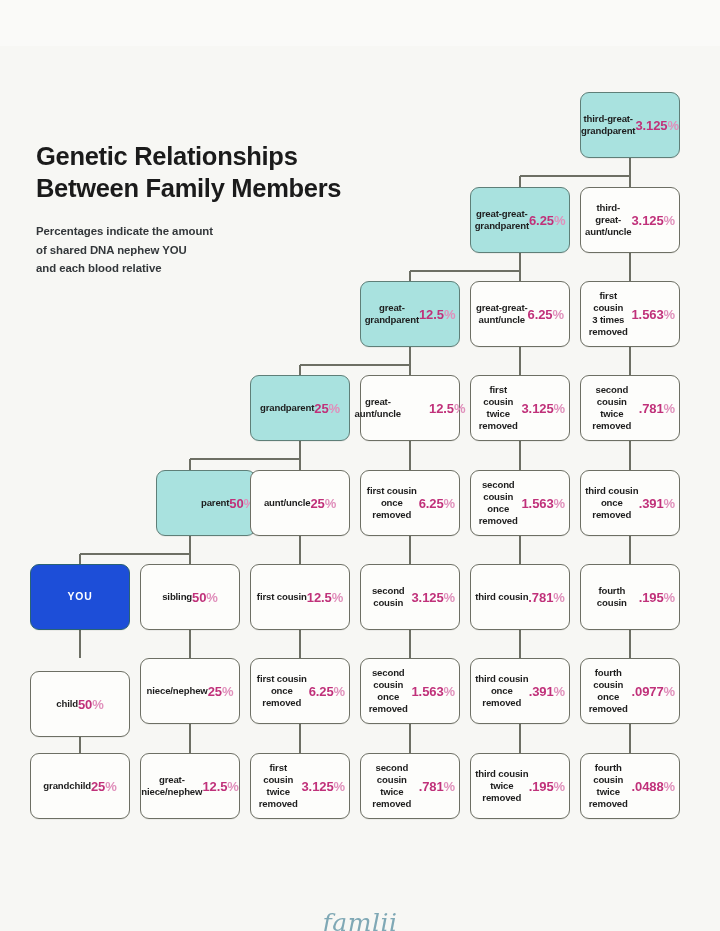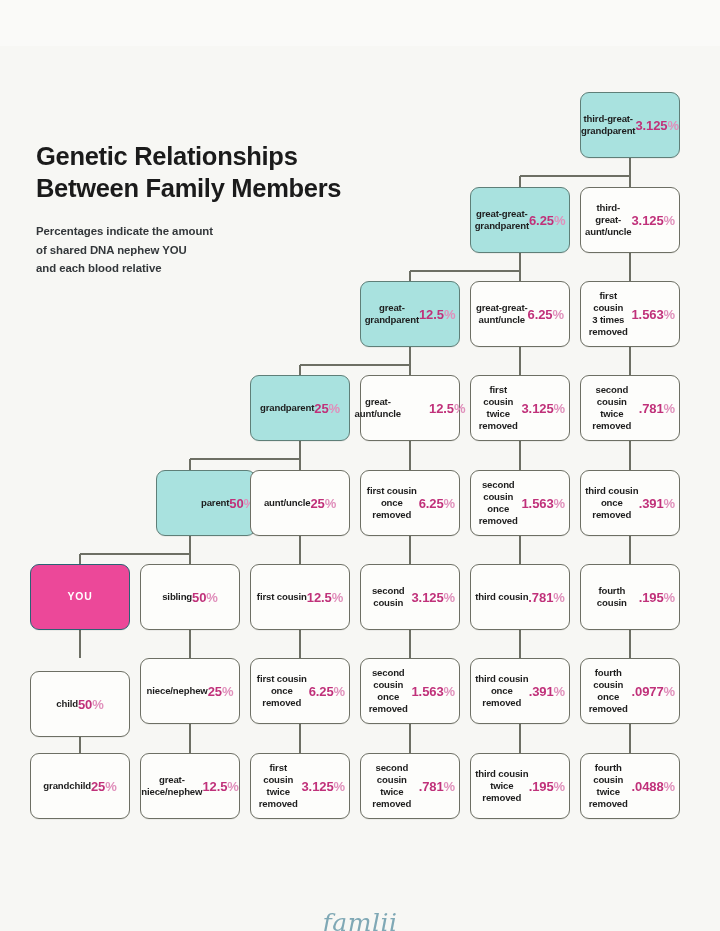--- a/index.html
+++ b/index.html
@@ -73,21 +73,21 @@
     justify-content: center;
     text-align: center;
     padding: 2px 4px;
     box-shadow: 0 1px 0 rgba(0,0,0,0.05);
   }
   .node.teal {
     background: #a9e2df;
     border-color: #5f7f78;
   }
   .node.you {
-    background: #ec4899;
+    background: #1d4ed8;
     border-color: #2a6374;
   }
   .node .label {
     font-size: 9.6px;
     font-weight: bold;
     color: #1d1d1d;
     line-height: 1.24;
     letter-spacing: -0.15px;
     white-space: pre-line;
   }

